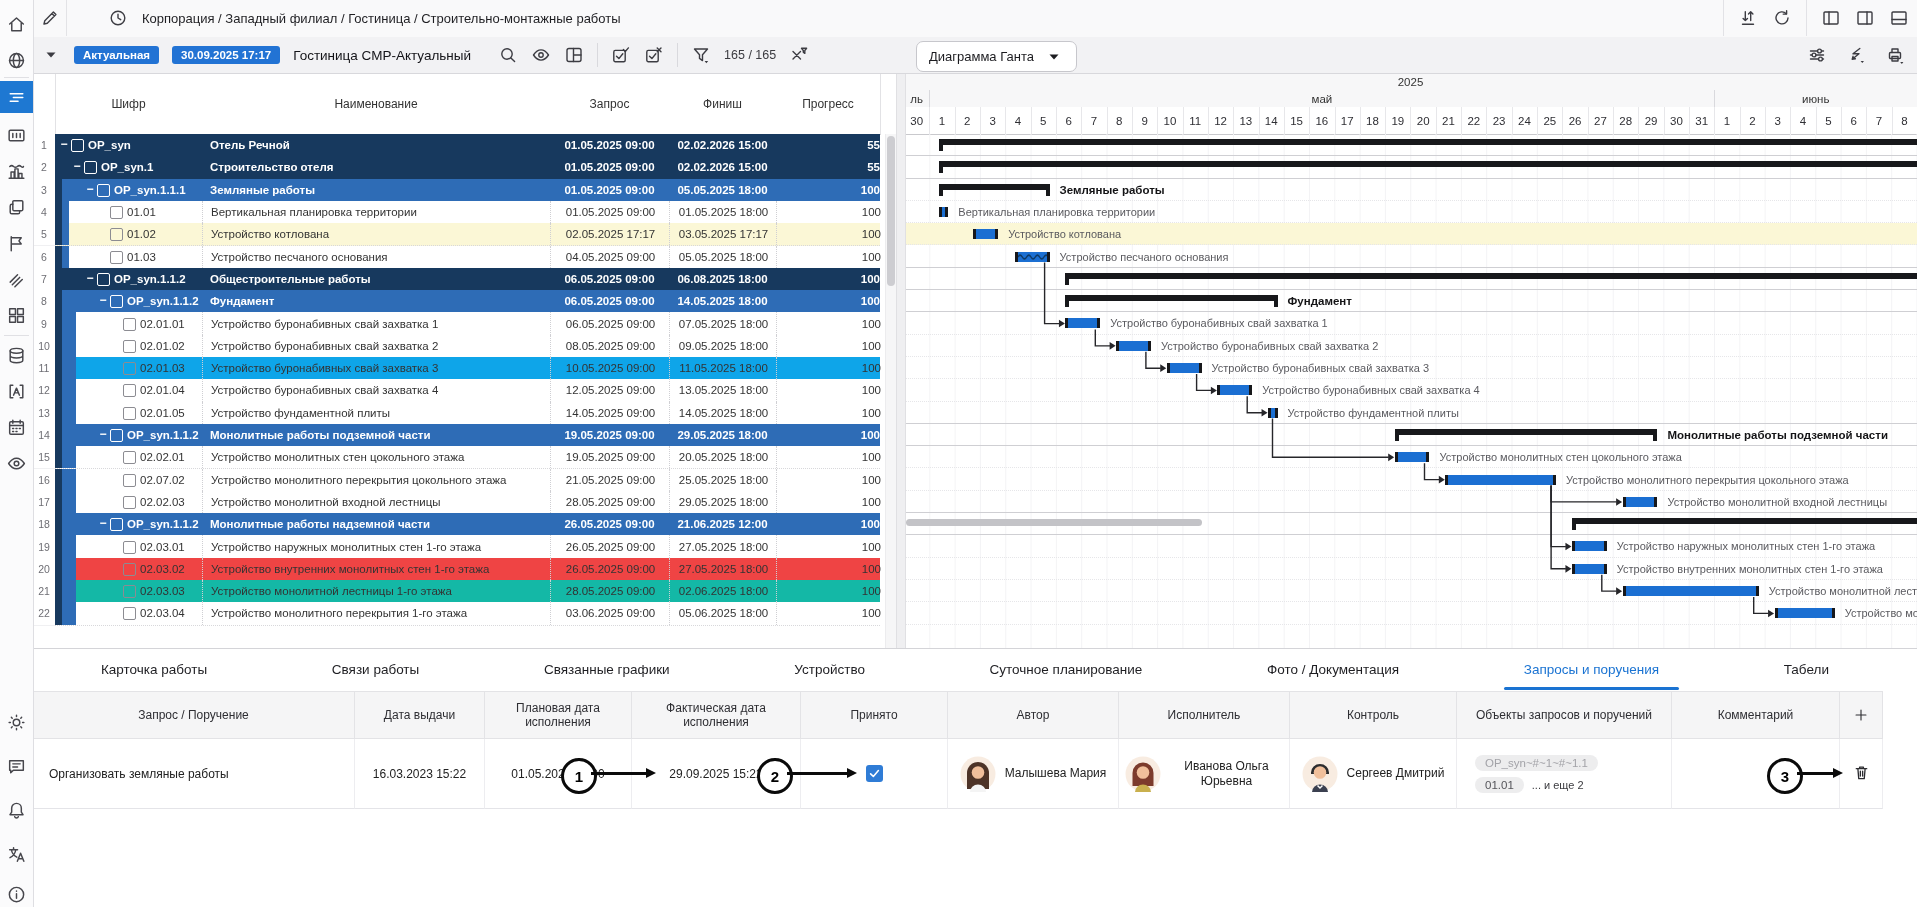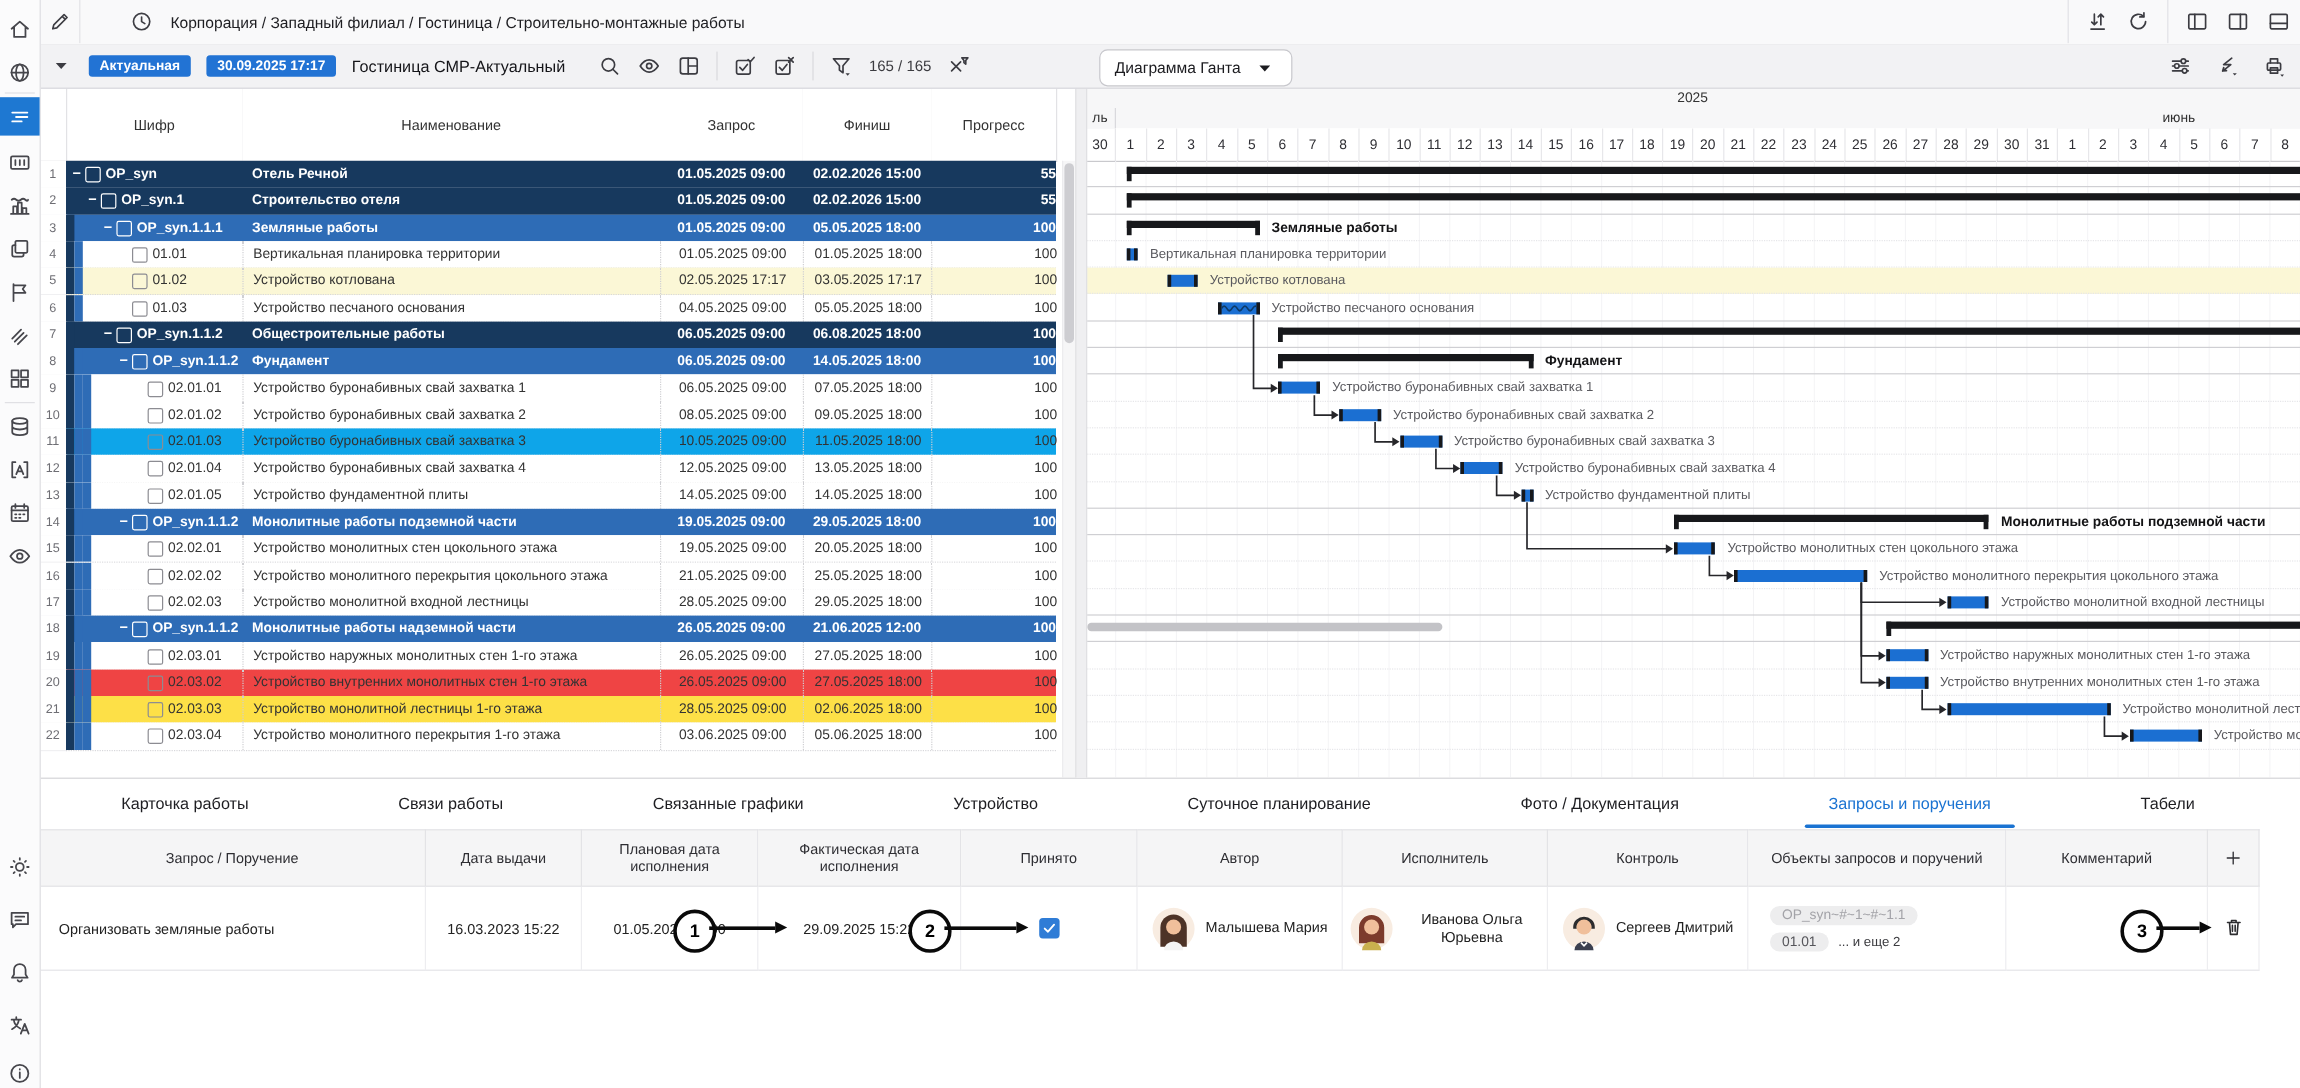--- a/index.html
+++ b/index.html
@@ -570,21 +570,21 @@
             <div class="tc dotl" style="left: 721px; width: 104px; justify-content: flex-end; padding: 0px 12px 0px 0px; color: rgb(51, 51, 51);">100</div>
           </div>
         </div>
         <div class="trow task" style="top: 395.5px; height: 22.3px;">
           <div class="tnum">16</div>
           <div class="tcontent" style="background: rgb(255, 255, 255);">
             <div class="strip" style="left: 0px; background: rgb(23, 57, 94);"></div>
             <div class="strip" style="left: 7px; background: rgb(46, 108, 182);"></div>
             <div class="strip" style="left: 14px; background: rgb(46, 108, 182);"></div>
             <span class="cb" style="left: 68px;"></span>
-            <div class="tc" style="left: 85px; width: 62px; color: rgb(51, 51, 51);">02.02.02</div>
+            <div class="tc" style="left: 85px; width: 62px; color: rgb(51, 51, 51);">02.07.02</div>
             <div class="tc dotl" style="left: 147px; width: 348px; justify-content: flex-start; padding: 0px 0px 0px 8px; color: rgb(51, 51, 51);">Устройство монолитного перекрытия цокольного этажа</div>
             <div class="tc dotl" style="left: 495px; width: 119px; justify-content: center; color: rgb(51, 51, 51);">21.05.2025 09:00</div>
             <div class="tc dotl" style="left: 614px; width: 107px; justify-content: center; color: rgb(51, 51, 51);">25.05.2025 18:00</div>
             <div class="tc dotl" style="left: 721px; width: 104px; justify-content: flex-end; padding: 0px 12px 0px 0px; color: rgb(51, 51, 51);">100</div>
           </div>
         </div>
         <div class="trow task" style="top: 417.8px; height: 22.3px;">
           <div class="tnum">17</div>
           <div class="tcontent" style="background: rgb(255, 255, 255);">
             <div class="strip" style="left: 0px; background: rgb(23, 57, 94);"></div>
@@ -635,21 +635,21 @@
             <span class="cb" style="left: 68px;"></span>
             <div class="tc" style="left: 85px; width: 62px; color: rgb(51, 51, 51);">02.03.02</div>
             <div class="tc dotl" style="left: 147px; width: 348px; justify-content: flex-start; padding: 0px 0px 0px 8px; color: rgb(51, 51, 51);">Устройство внутренних монолитных стен 1-го этажа</div>
             <div class="tc dotl" style="left: 495px; width: 119px; justify-content: center; color: rgb(51, 51, 51);">26.05.2025 09:00</div>
             <div class="tc dotl" style="left: 614px; width: 107px; justify-content: center; color: rgb(51, 51, 51);">27.05.2025 18:00</div>
             <div class="tc dotl" style="left: 721px; width: 104px; justify-content: flex-end; padding: 0px 12px 0px 0px; color: rgb(51, 51, 51);">100</div>
           </div>
         </div>
         <div class="trow task" style="top: 507px; height: 22.3px;">
           <div class="tnum">21</div>
-          <div class="tcontent" style="background: #fde047;">
+          <div class="tcontent" style="background: #14b8a6;">
             <div class="strip" style="left: 0px; background: rgb(23, 57, 94);"></div>
             <div class="strip" style="left: 7px; background: rgb(46, 108, 182);"></div>
             <div class="strip" style="left: 14px; background: rgb(46, 108, 182);"></div>
             <span class="cb" style="left: 68px;"></span>
             <div class="tc" style="left: 85px; width: 62px; color: rgb(51, 51, 51);">02.03.03</div>
             <div class="tc dotl" style="left: 147px; width: 348px; justify-content: flex-start; padding: 0px 0px 0px 8px; color: rgb(51, 51, 51);">Устройство монолитной лестницы 1-го этажа</div>
             <div class="tc dotl" style="left: 495px; width: 119px; justify-content: center; color: rgb(51, 51, 51);">28.05.2025 09:00</div>
             <div class="tc dotl" style="left: 614px; width: 107px; justify-content: center; color: rgb(51, 51, 51);">02.06.2025 18:00</div>
             <div class="tc dotl" style="left: 721px; width: 104px; justify-content: flex-end; padding: 0px 12px 0px 0px; color: rgb(51, 51, 51);">100</div>
           </div>
@@ -671,20 +671,21 @@
       </div>
     <div class="vtrack" style="left:852px;">
         <div class="vthumb" style="left:1px;top:2px;height:150px;"></div>
       </div>
   </section>
 
   <section class="gantt-panel">
     <div class="g-year">2025</div>
     <div class="g-mrow" id="gMonths">
         <div class="g-mcell" style="left: 0px; width: 25.325px;">ль</div>
+        <div class="g-mcell" style="left: 25.325px; width: 785.075px;">май</div>
         <div class="g-mcell" style="left: 810.4px; width: 202.6px;">июнь</div>
       </div>
     <div class="g-drow" id="gDays">
         <div class="g-dcell" style="left: 0px; width: 25.325px;">30</div>
         <div class="g-dcell" style="left: 25.325px; width: 25.325px;">1</div>
         <div class="g-dcell" style="left: 50.65px; width: 25.325px;">2</div>
         <div class="g-dcell" style="left: 75.975px; width: 25.325px;">3</div>
         <div class="g-dcell" style="left: 101.3px; width: 25.325px;">4</div>
         <div class="g-dcell" style="left: 126.625px; width: 25.325px;">5</div>
         <div class="g-dcell" style="left: 151.95px; width: 25.325px;">6</div>

